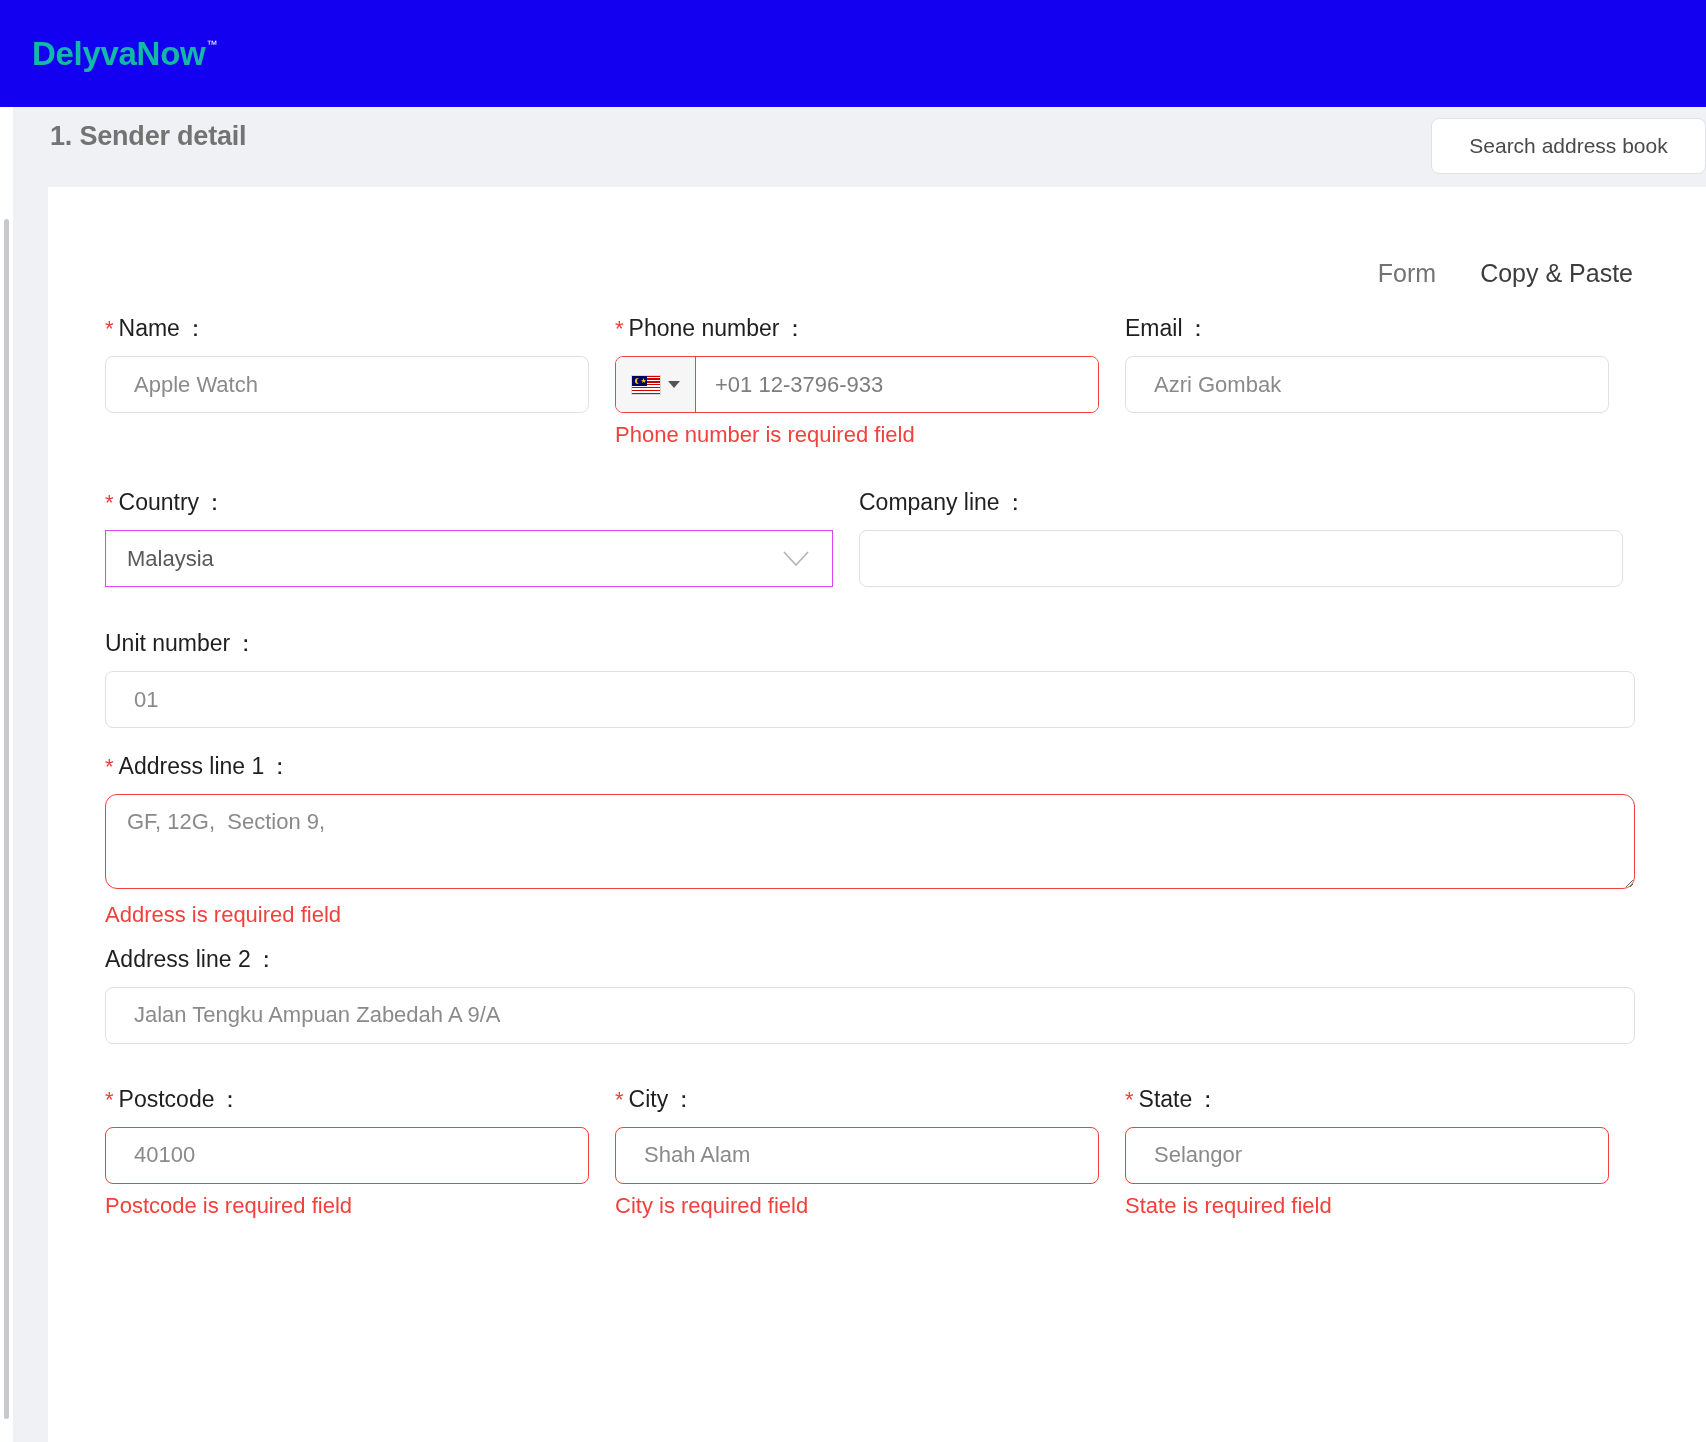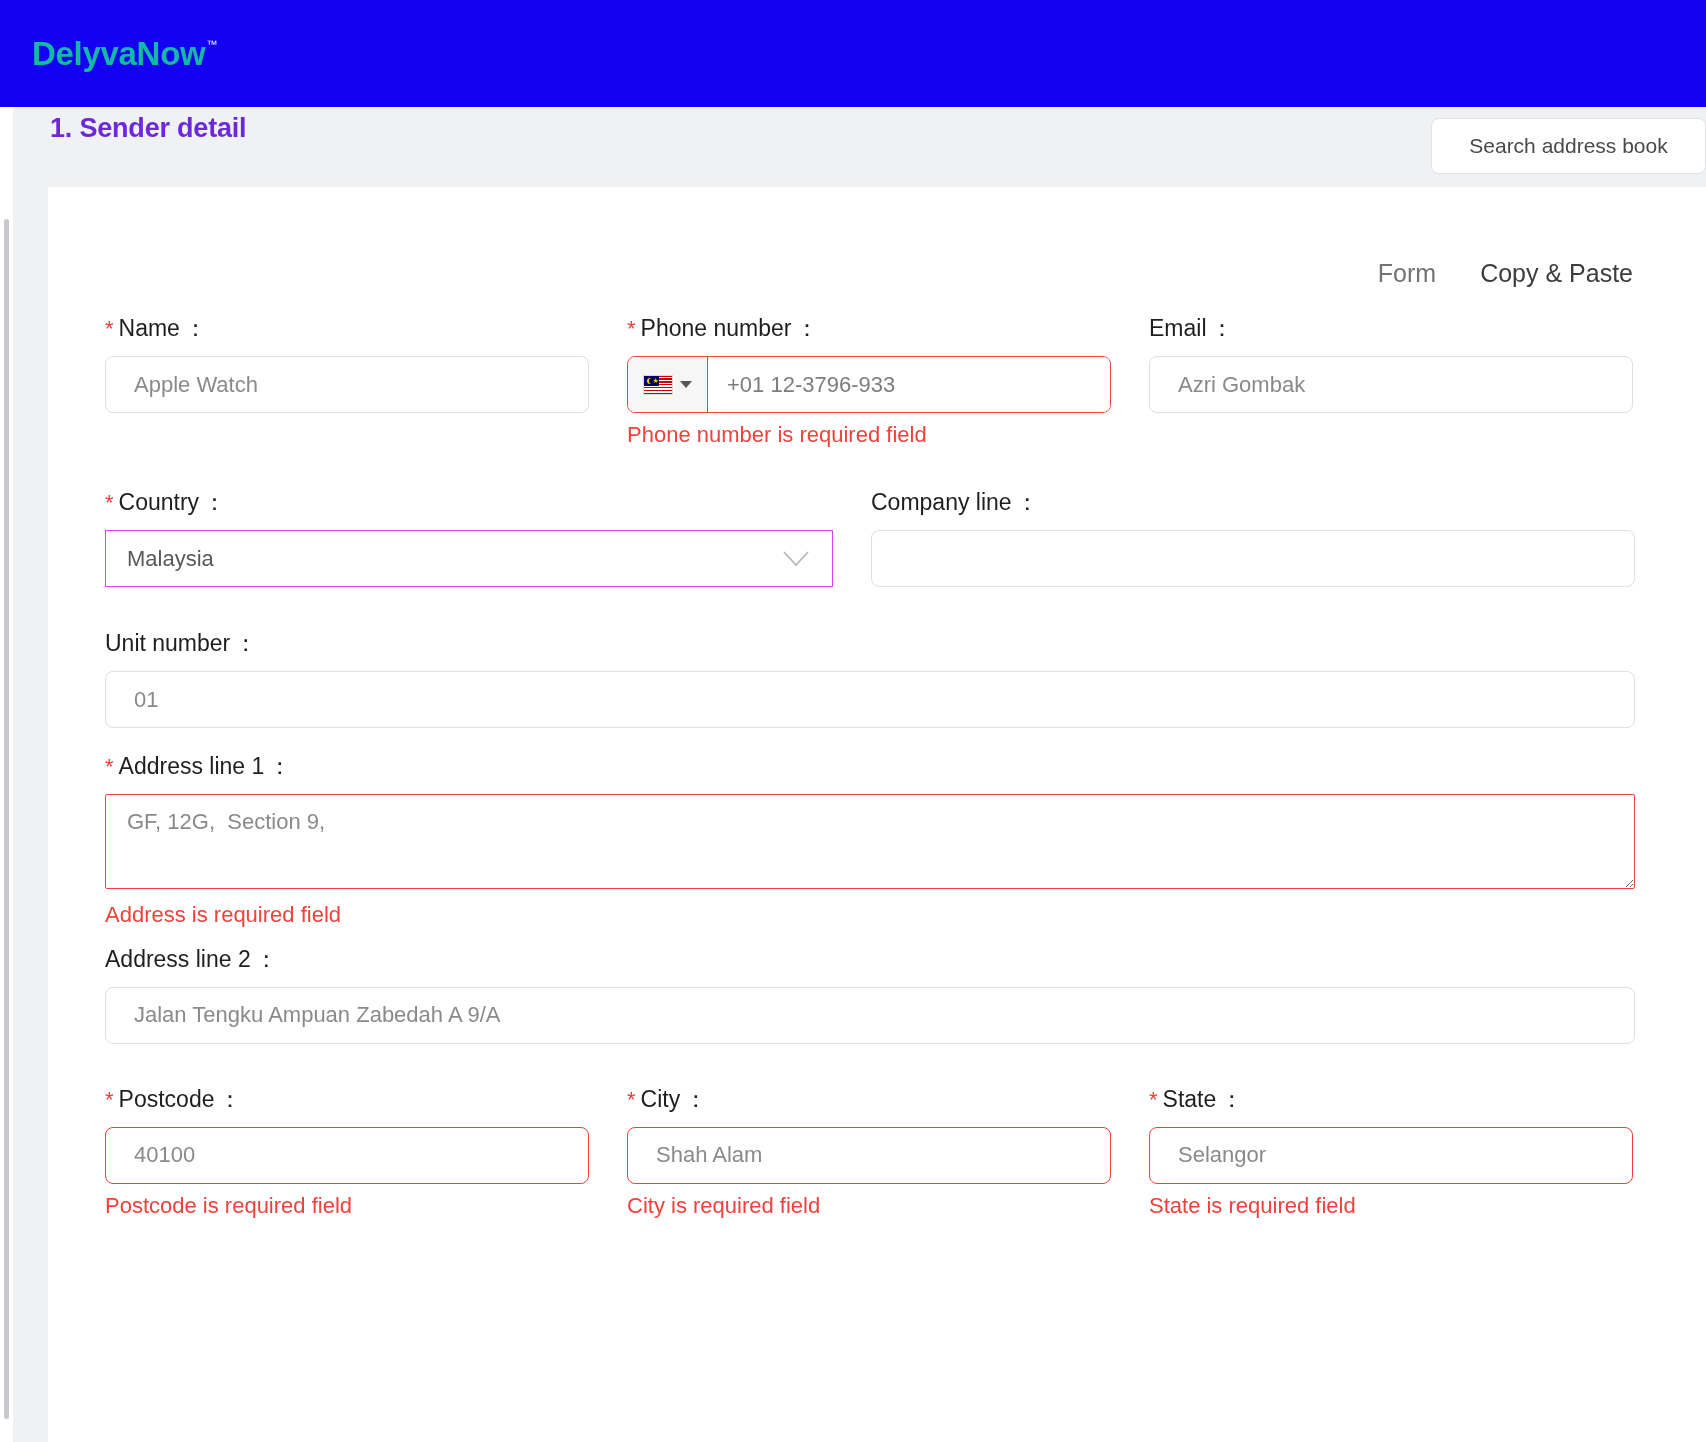--- a/index.html
+++ b/index.html
@@ -53,22 +53,22 @@
     border-radius: 3px;
   }
 
   
   .section-band {
     position: absolute; left: 13px; top: 107px;
     width: 1693px; height: 80px;
     background: #f0f1f5;
   }
   .section-title {
-    position: absolute; left: 37px; top: 6px;
-    font-size: 27px; font-weight: 700; color: #6d28d9;
+    position: absolute; left: 37px; top: 14px;
+    font-size: 27px; font-weight: 700; color: #737373;
     letter-spacing: -0.2px;
   }
   .search-addr-btn {
     position: absolute; right: 0px; top: 11px;
     width: 275px; height: 56px;
     background: #ffffff;
     border: 1px solid #e2e2e6;
     border-radius: 8px;
     font-size: 21px; color: #4a4a4a;
     display: flex; align-items: center; justify-content: center;
@@ -96,21 +96,21 @@
   .tab {
     font-size: 25px; cursor: pointer;
     font-family: "Liberation Sans", sans-serif;
   }
   .tab.active { color: #737373; }
   .tab.inactive { color: #3d3d3d; }
 
   
   .form { position: absolute; left: 57px; top: 130px; width: 1530px; }
 
-  .row { display: flex; gap: 38px; }
+  .row { display: flex; gap: 26px; }
   .col3 { width: 484px; }
   .colfull { width: 1530px; }
 
   .label {
     font-size: 23px; color: #1f1f1f; line-height: 1;
     margin-bottom: 16px;
     white-space: nowrap;
   }
   .label .req { color: #e8413c; font-size: 22px; margin-right: 5px; }
   .label .colon { margin-left: 4px; }
@@ -124,21 +124,21 @@
     background: #ffffff;
     outline: none;
     font-family: "Liberation Sans", sans-serif;
   }
   .inp::placeholder { color: #8a8a8a; }
   .inp.err { border: 1.5px solid #f0413c; }
 
   .ta {
     width: 100%; height: 95px;
     border: 1.5px solid #f0413c;
-    border-radius: 2px;
+    border-radius: 12px;
     padding: 14px 21px;
     font-size: 22px; color: #595959;
     resize: vertical;
     outline: none;
     background: #ffffff;
     font-family: "Liberation Sans", sans-serif;
   }
   .ta::placeholder { color: #8a8a8a; }
 
   .errmsg {

